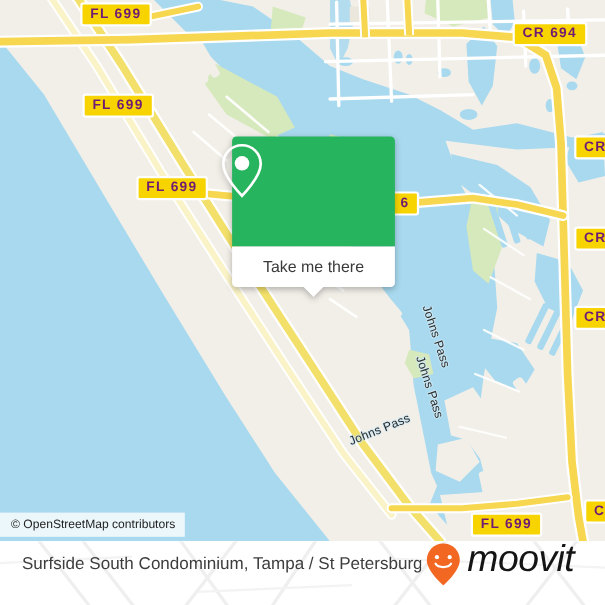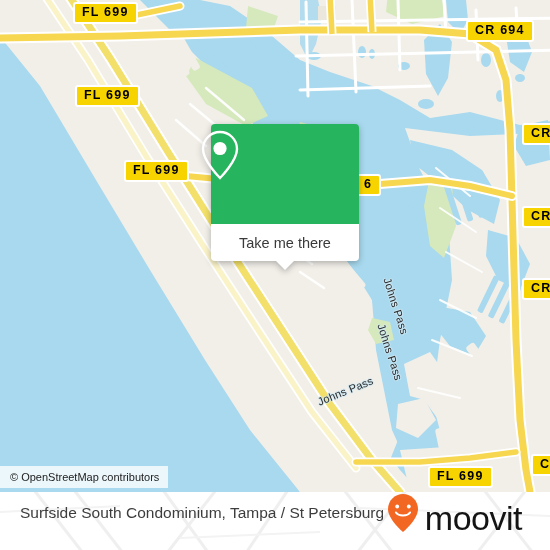--- a/index.html
+++ b/index.html
@@ -39,21 +39,21 @@
        1px 0 1px #cfe9f5, -1px 0 1px #cfe9f5,
        0 1px 1px #cfe9f5, 0 -1px 1px #cfe9f5;
   }
 
   
   .shield {
     position: absolute;
     background: #f7d400;
     border: 2px solid #ffffff;
     border-radius: 3px;
-    color: #000000;
+    color: #701a75;
     font-family: "Liberation Sans", sans-serif;
     font-size: 12.5px;
     font-weight: bold;
     letter-spacing: 1.2px;
     padding: 2px 7px 3px 7px;
     line-height: 13px;
     white-space: nowrap;
     box-sizing: border-box;
     text-align: center;
   }
@@ -141,22 +141,23 @@
     font-size: 15.5px;
     color: #3d3d3d;
     white-space: nowrap;
     font-family: "Liberation Sans", sans-serif;
     flex: 0 1 auto;
     overflow: hidden;
   }
   #brand {
     margin-left: auto;
     display: flex;
-    align-items: flex-end;
+    align-items: flex-start;
     flex: 0 0 auto;
+    font-style: italic;
   }
   #brand-word {
     font-size: 34px;
     color: #141414;
     letter-spacing: -.5px;
     font-family: "Liberation Sans", sans-serif;
     line-height: 34px;
   }
 </style>
 </head>

